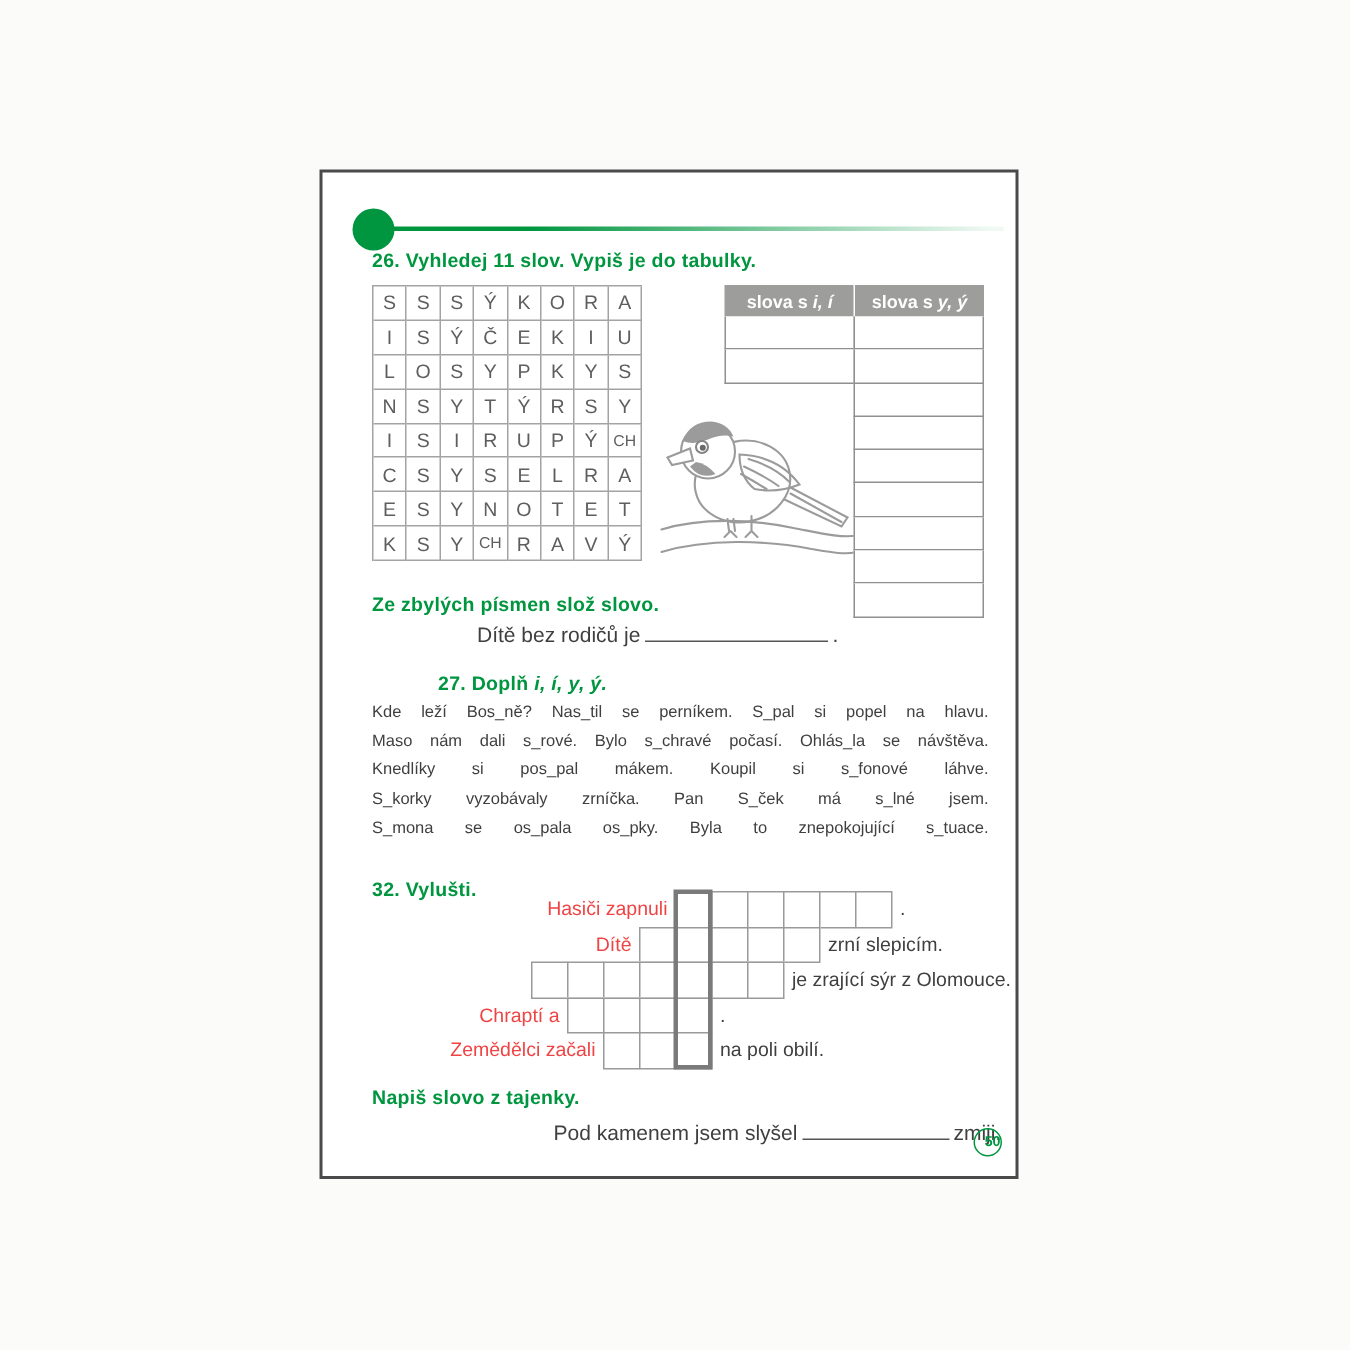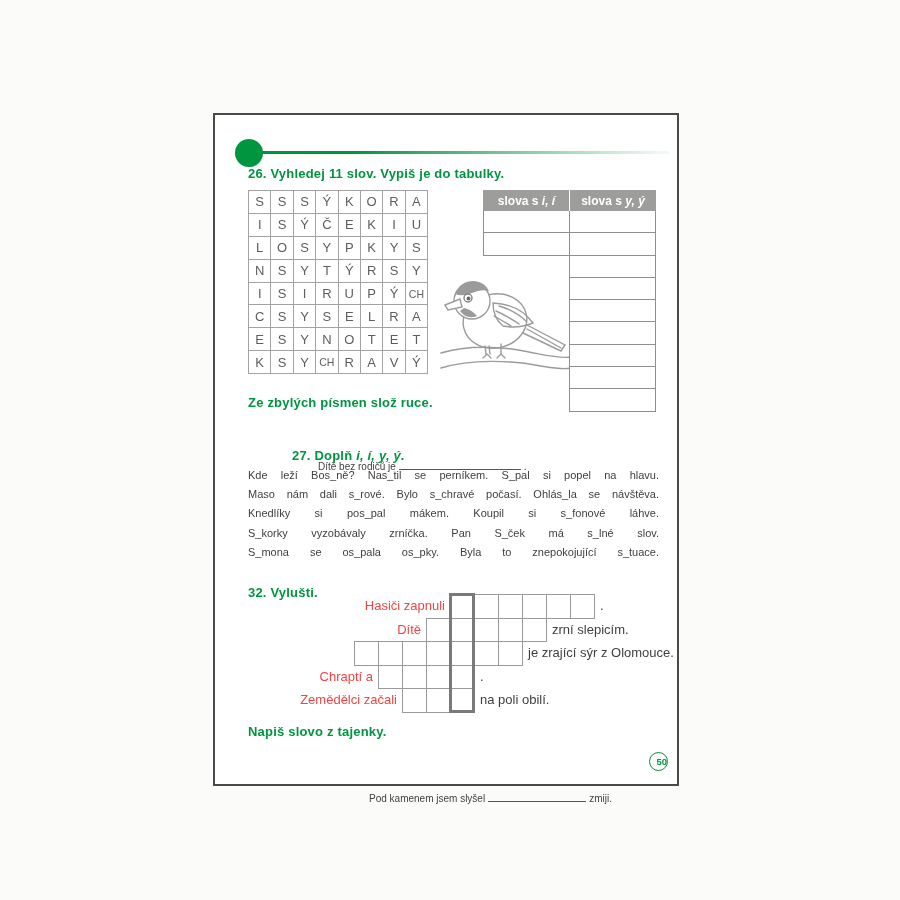--- a/index.html
+++ b/index.html
@@ -27,21 +27,21 @@
   .answer-table{position:absolute;left:268px;top:75px;display:flex;align-items:flex-start;}
   .at-col{width:87px;}
   .at-col-y{margin-left:-1px;}
   .at-header{height:21px;color:#fff;font-size:12px;font-weight:bold;
              display:flex;align-items:center;justify-content:center;box-sizing:border-box;}
   .at-col-y .at-header{border-left:1px solid #fff;}
   .at-cell{height:22.3px;border:1px solid #8f8f8f;border-top:none;box-sizing:border-box;background:#fff;}
 
   .bird{position:absolute;left:224px;top:156px;}
 
-  .sentence{position:absolute;font-size:10px;color:#3f3f3f;margin-top:42px;}
+  .sentence{position:absolute;font-size:14px;color:#3f3f3f;}
   .blank{display:inline-block;border-bottom:1px solid #555;height:13px;vertical-align:baseline;
          margin:0 3px;}
 
   
   .para{position:absolute;left:33px;top:351px;width:411px;}
   .para-line{text-align:justify;text-align-last:justify;font-size:11px;line-height:19.2px;
              height:19.2px;overflow:hidden;color:#3f3f3f;}
 
   
   .cw-cell{position:absolute;width:25px;height:24.5px;border:1px solid #9a9a9a;
@@ -174,36 +174,36 @@
           <div class="at-cell"></div>
           <div class="at-cell"></div>
           <div class="at-cell"></div>
           <div class="at-cell"></div>
           <div class="at-cell"></div>
           <div class="at-cell"></div>
           <div class="at-cell"></div>
         </div>
     </div>
 
-    <div class="h-green" style="left: 33px; top: 280px; color: rgb(0, 150, 64);">Ze zbylých písmen slož ruce.</div>
+    <div class="h-green" style="left: 33px; top: 280px; color: rgb(0, 150, 64);">Ze zbylých písmen slož slovo.</div>
 
     <div class="sentence" style="left:103px;top:299px;">
       <span>Dítě bez rodičů je</span><span class="blank" style="width:122px;"></span><span>.</span>
     </div>
 
     <div class="h-green" style="left: 33px; top: 333px; color: rgb(0, 150, 64); margin-left: 44px;">
       <span>27. Doplň</span>
       <i>i, í, y, ý.</i>
     </div>
 
     <div class="para">
         <div class="para-line">Kde leží Bos_ně? Nas_til se perníkem. S_pal si popel na hlavu.</div>
         <div class="para-line">Maso nám dali s_rové. Bylo s_chravé počasí. Ohlás_la se návštěva.</div>
         <div class="para-line">Knedlíky si pos_pal mákem. Koupil si s_fonové láhve.</div>
-        <div class="para-line">S_korky vyzobávaly zrníčka. Pan S_ček má s_lné slov.</div>
+        <div class="para-line">S_korky vyzobávaly zrníčka. Pan S_ček má s_lné jsem.</div>
         <div class="para-line">S_mona se os_pala os_pky. Byla to znepokojující s_tuace.</div>
       </div>
 
     <div class="h-green" style="left: 33px; top: 470px; color: rgb(0, 150, 64);">32. Vylušti.</div>
 
     <div>
         <div class="cw-label" style="left: 60px; top: 479px; width: 170px;">Hasiči zapnuli</div>
         <div class="cw-cell" style="left: 235px; top: 479px;"></div>
         <div class="cw-cell" style="left: 259px; top: 479px;"></div>
         <div class="cw-cell" style="left: 283px; top: 479px;"></div>

